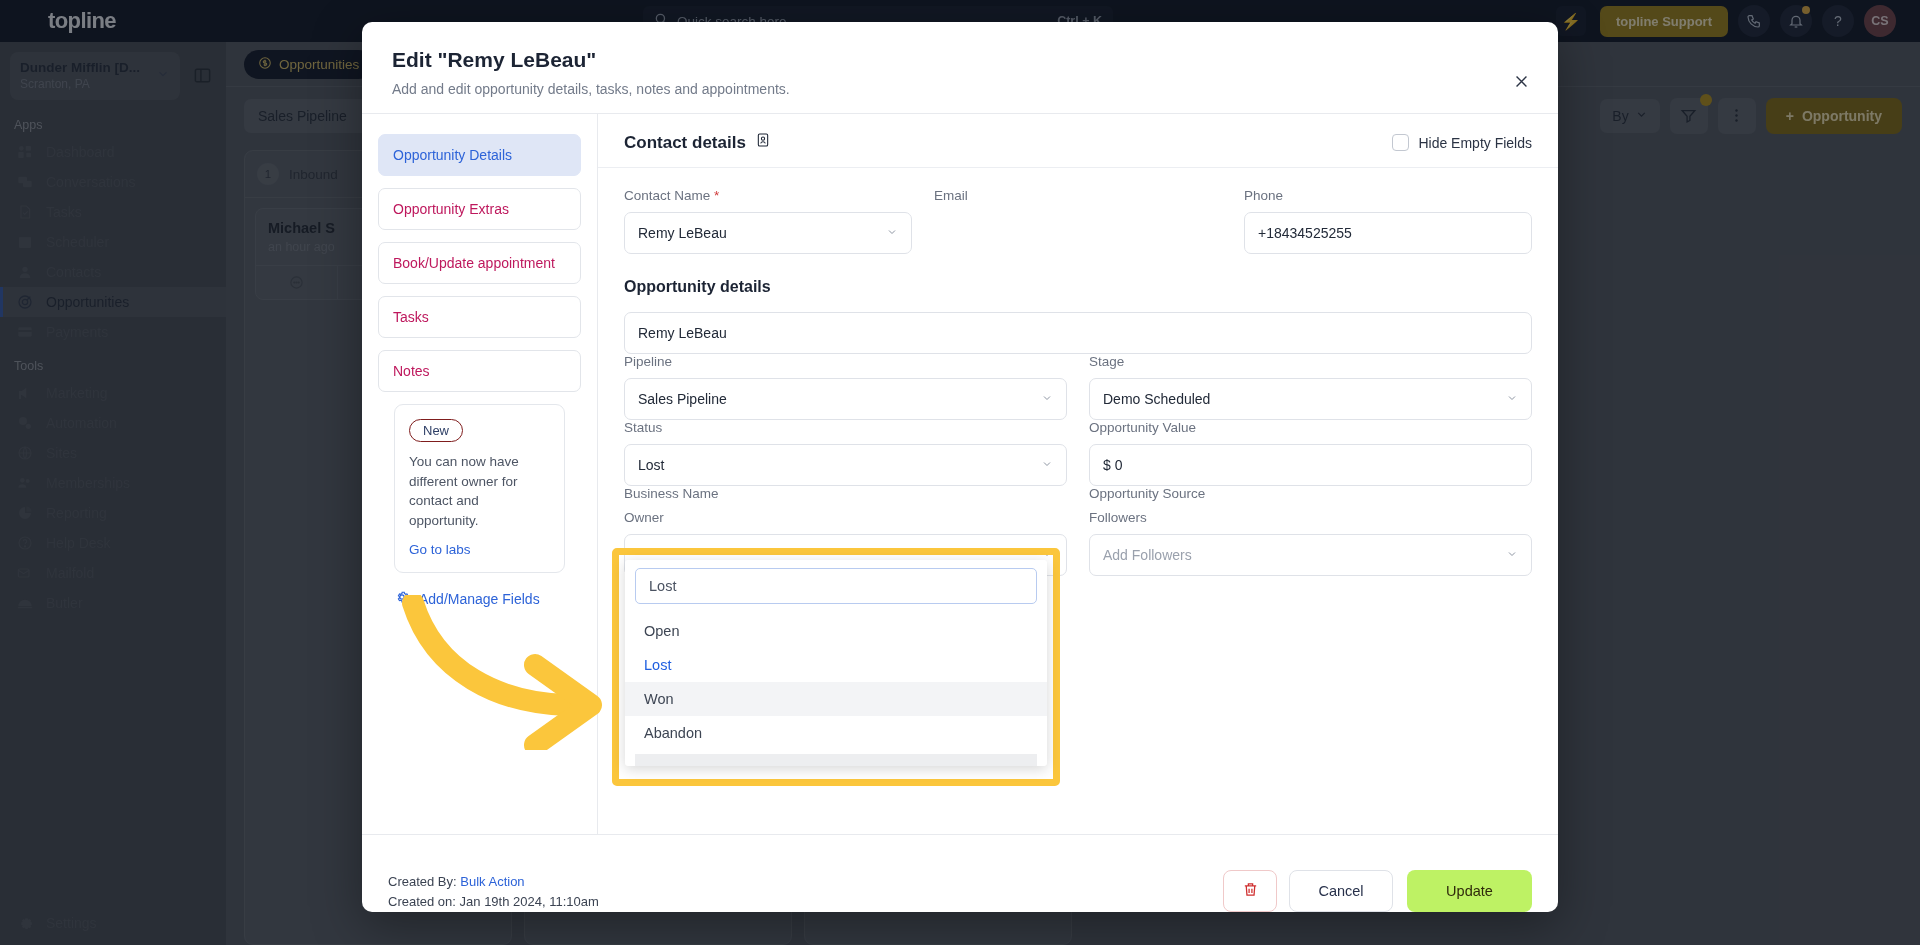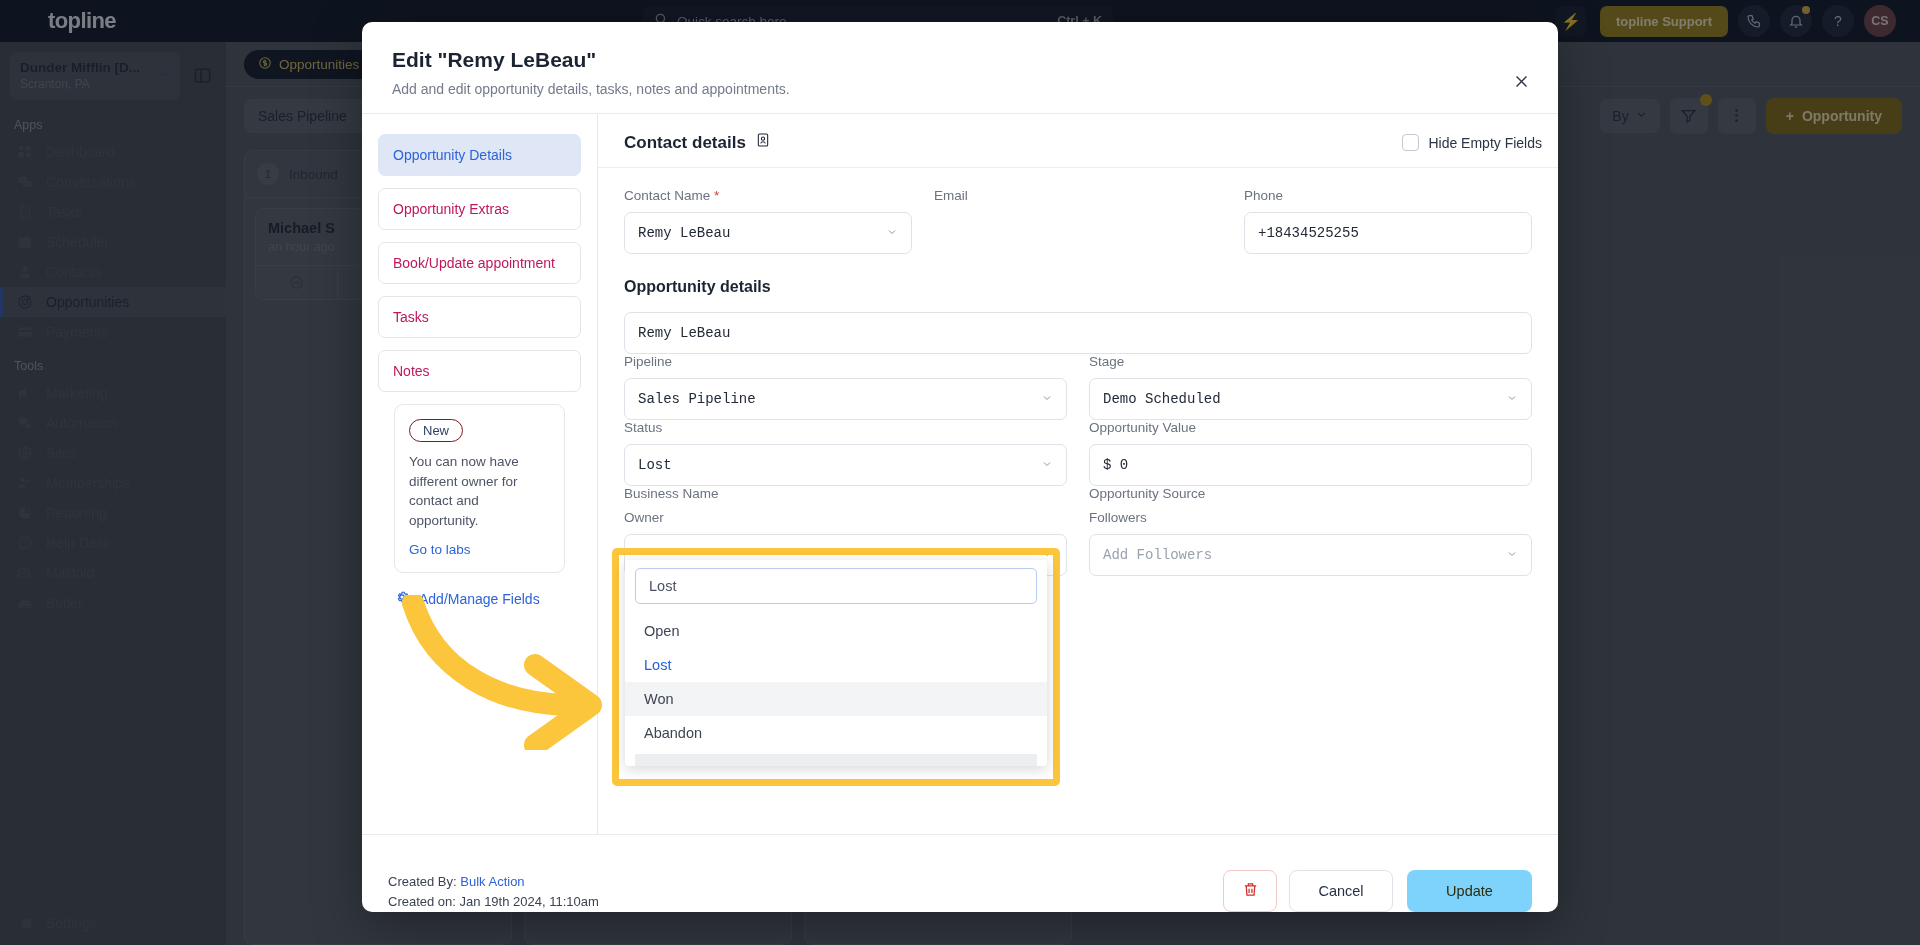--- a/index.html
+++ b/index.html
@@ -174,39 +174,38 @@
 
   .m-nav { width: 236px; flex: 0 0 236px; padding: 20px 16px; border-right: 1px solid #e8eaee; }
   .navbtn {
     border: 1px solid #e2e5ea; border-radius: 7px; padding: 12px 14px;
     font-size: 14px; color: #be185d; margin-bottom: 12px; cursor: pointer;
   }
   .navbtn.sel { background: #dfe6f6; border-color: #dfe6f6; color: #2d63d8; }
 
   .m-content { flex: 1; padding: 0 0 0 0; overflow: hidden; position: relative; }
   .sec-head {
-    display: flex; align-items: center; padding: 18px 16px 14px 26px;
+    display: flex; align-items: center; padding: 18px 26px 14px 26px;
     border-bottom: 1px solid #eceef2;
   }
   .sec-title { font-size: 17px; font-weight: 600; color: #1c2434; display: flex; align-items: center; gap: 9px; }
   .sec-spacer { flex: 1; }
   .chkrow { display: flex; align-items: center; gap: 9px; font-size: 14px; color: #2b3344; }
   .chkbox { width: 17px; height: 17px; border: 1px solid #c3c8d1; border-radius: 4px; }
 
   .form { padding: 20px 26px 0 26px; }
   .grp-title { font-size: 16px; font-weight: 600; color: #1c2434; margin: 24px 0 16px 0; }
   .row { display: flex; gap: 22px; }
   .fld { flex: 1; min-width: 0; }
   .lbl { font-size: 13.5px; color: #6b7280; margin-bottom: 9px; display: block; }
   .lbl .req { color: #d03a3a; }
   .inp {
     height: 42px; border: 1px solid #dfe2e8; border-radius: 7px;
     display: flex; align-items: center; padding: 0 13px; font-size: 14px; color: #222a38;
     background: #fff;
-    font-family: Liberation Mono, monospace;
   }
   .inp .val { flex: 1; }
   .inp .ph { flex: 1; color: #9aa1ad; }
   .inp .chev { color: #8d95a2; font-size: 11px; }
   .inp .mailico { color: #2d6e72; font-size: 13px; }
 
   .labs {
     margin: 6px 16px 0 16px; border: 1px solid #e4e7ec; border-radius: 9px;
     padding: 14px; background: #fff;
   }
@@ -231,21 +230,21 @@
     width: 54px; height: 42px; border: 1px solid #f0c9c9; border-radius: 8px;
     display: flex; align-items: center; justify-content: center; color: #cf2f2f;
     background: #fff; cursor: pointer;
   }
   .btn-cancel {
     min-width: 104px; height: 42px; border: 1px solid #dfe2e8; border-radius: 8px;
     display: flex; align-items: center; justify-content: center; color: #27304a;
     font-size: 14.5px; background: #fff; margin-left: 12px; cursor: pointer;
   }
   .btn-update {
-    min-width: 125px; height: 42px; border-radius: 8px; background: #7dd3fc;
+    min-width: 125px; height: 42px; border-radius: 8px; background: #bef264;
     display: flex; align-items: center; justify-content: center; color: #2f2a0b;
     font-size: 14.5px; font-weight: 500; margin-left: 14px; cursor: pointer;
   }
 
   
   .dd-highlight {
     position: absolute; left: 612px; top: 548px; width: 448px; height: 238px;
     border: 7px solid #fbc63c; border-radius: 5px; z-index: 40;
   }
   .dd-panel {

